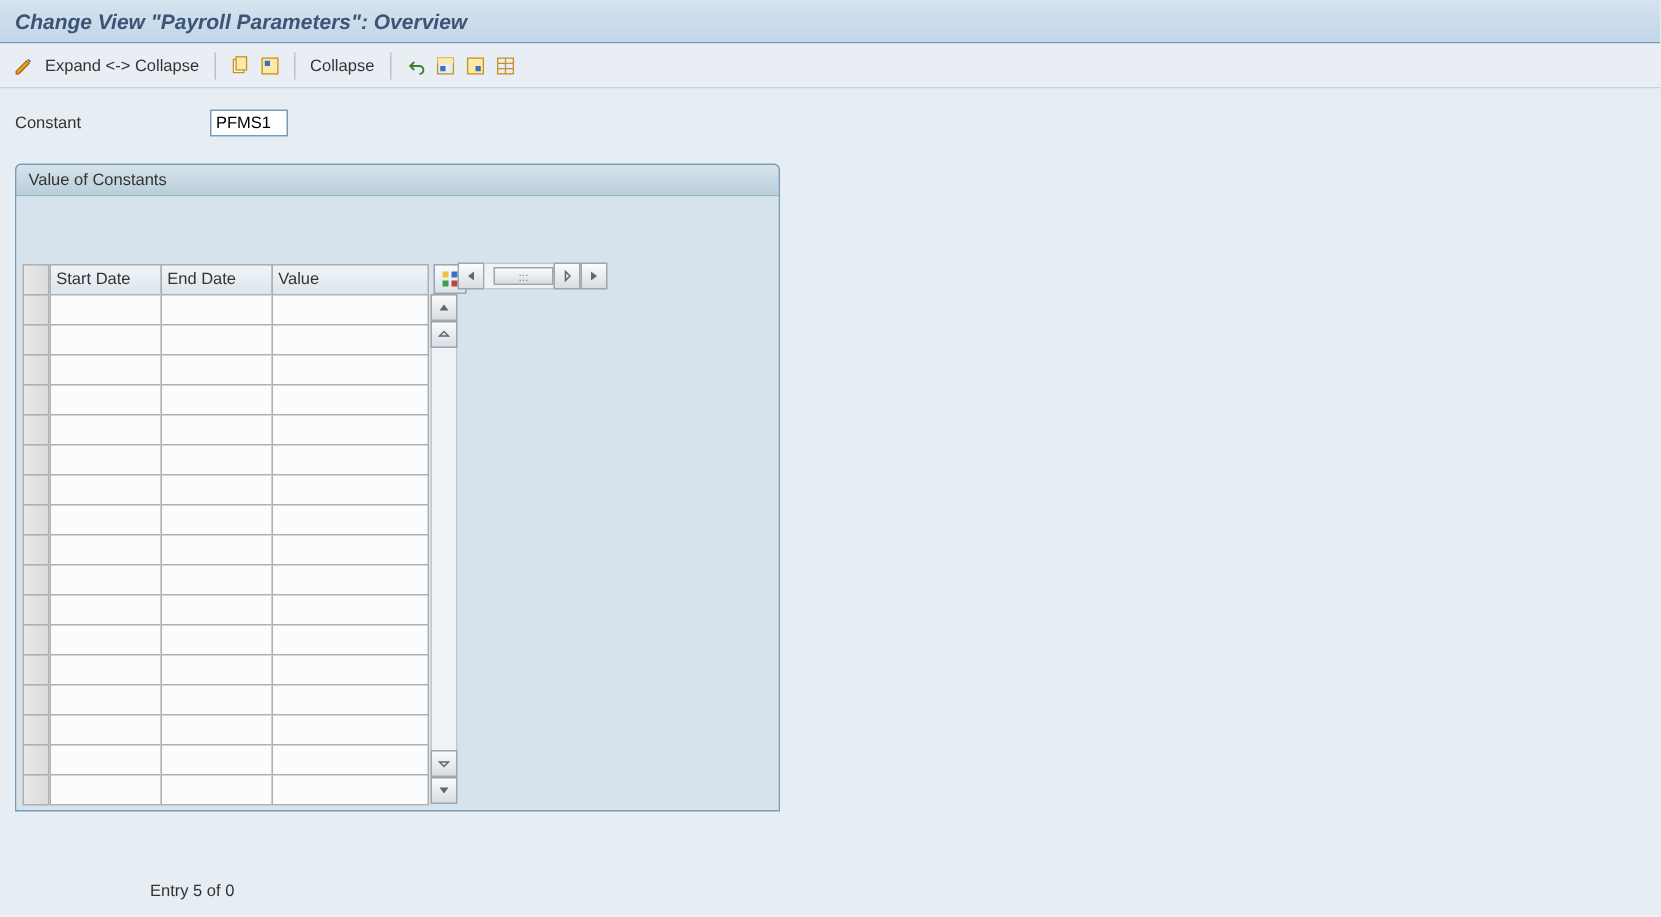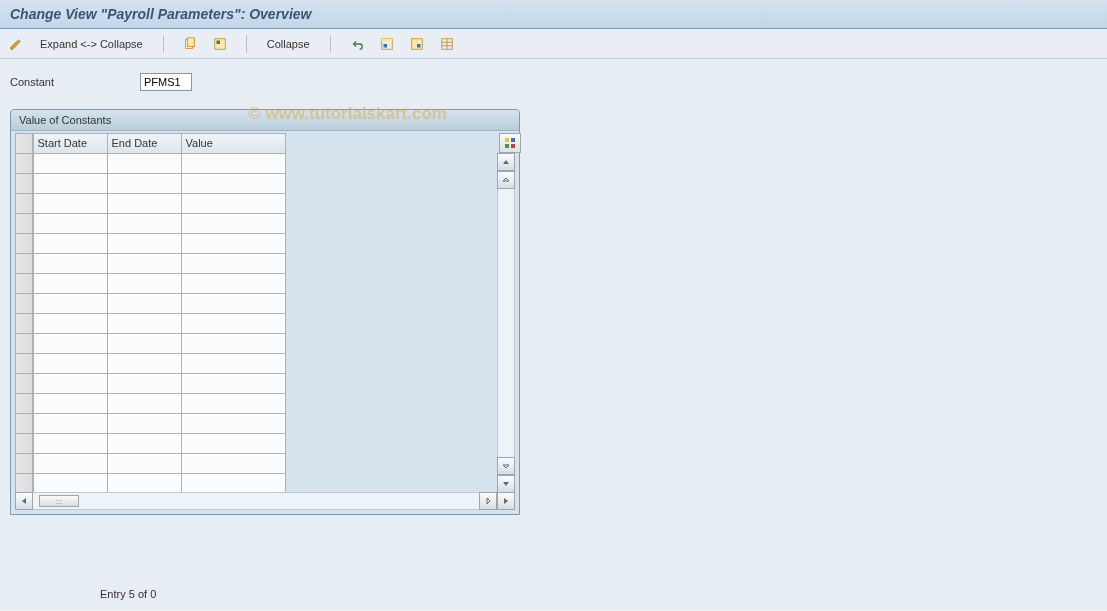--- a/index.html
+++ b/index.html
@@ -21,21 +21,21 @@
       font-size: 14px;
       color: #3a5575;
     }
     .toolbar {
       background: #e8eef4;
       border-bottom: 1px solid #c5d2dd;
       height: 30px;
       display: flex;
       align-items: center;
       padding: 4px 8px;
-      gap: 14px;
+      gap: 4px;
     }
     .tb-icon {
       width: 16px;
       height: 16px;
       display: inline-flex;
       align-items: center;
       justify-content: center;
       cursor: pointer;
     }
     .tb-icon svg { width: 14px; height: 14px; }
@@ -83,22 +83,23 @@
       font-size: 11px;
       border-radius: 4px 4px 0 0;
     }
     .table-wrap {
       display: flex;
       background: #d6e3ec;
       padding: 2px 4px 4px 4px;
     }
     .table-container {
       display: flex;
-      flex-direction: column;
+      flex-direction: row;
       flex: 1;
+      margin-top: 43px;
     }
     .table-header-row, .table-row {
       display: flex;
       height: 20px;
     }
     .row-selector-col {
       width: 18px;
       border: 1px solid #b0b0b0;
       background: linear-gradient(to right,#e8e8e8,#dcdcdc);
       margin: -0.5px 0;
@@ -241,21 +242,20 @@
     <svg viewBox="0 0 16 16">
         <rect x="2" y="2" width="12" height="12" fill="none" stroke="#c89020"></rect>
         <line x1="2" y1="6" x2="14" y2="6" stroke="#c89020"></line>
         <line x1="2" y1="10" x2="14" y2="10" stroke="#c89020"></line>
         <line x1="8" y1="2" x2="8" y2="14" stroke="#c89020"></line>
       </svg>
   </span>
 </div>
 
 <div class="content">
-  <div class="watermark">© www.tutorialskart.com</div>
 
   <div class="field-row">
     <span class="field-label">Constant</span>
     <input class="field-input" value="PFMS1" style="">
   </div>
 
   <div class="panel">
     <div class="panel-header">Value of Constants</div>
     <div class="table-wrap">
       <div class="table-container">

